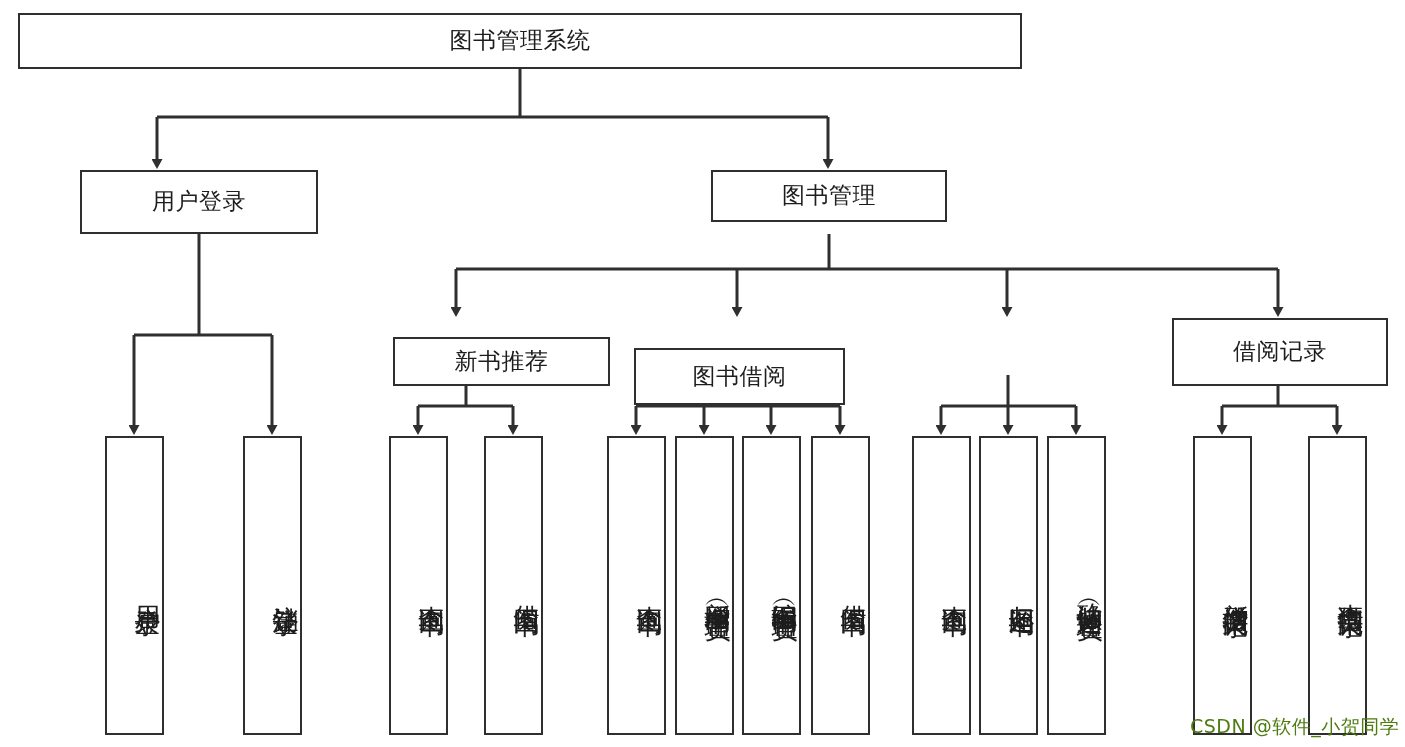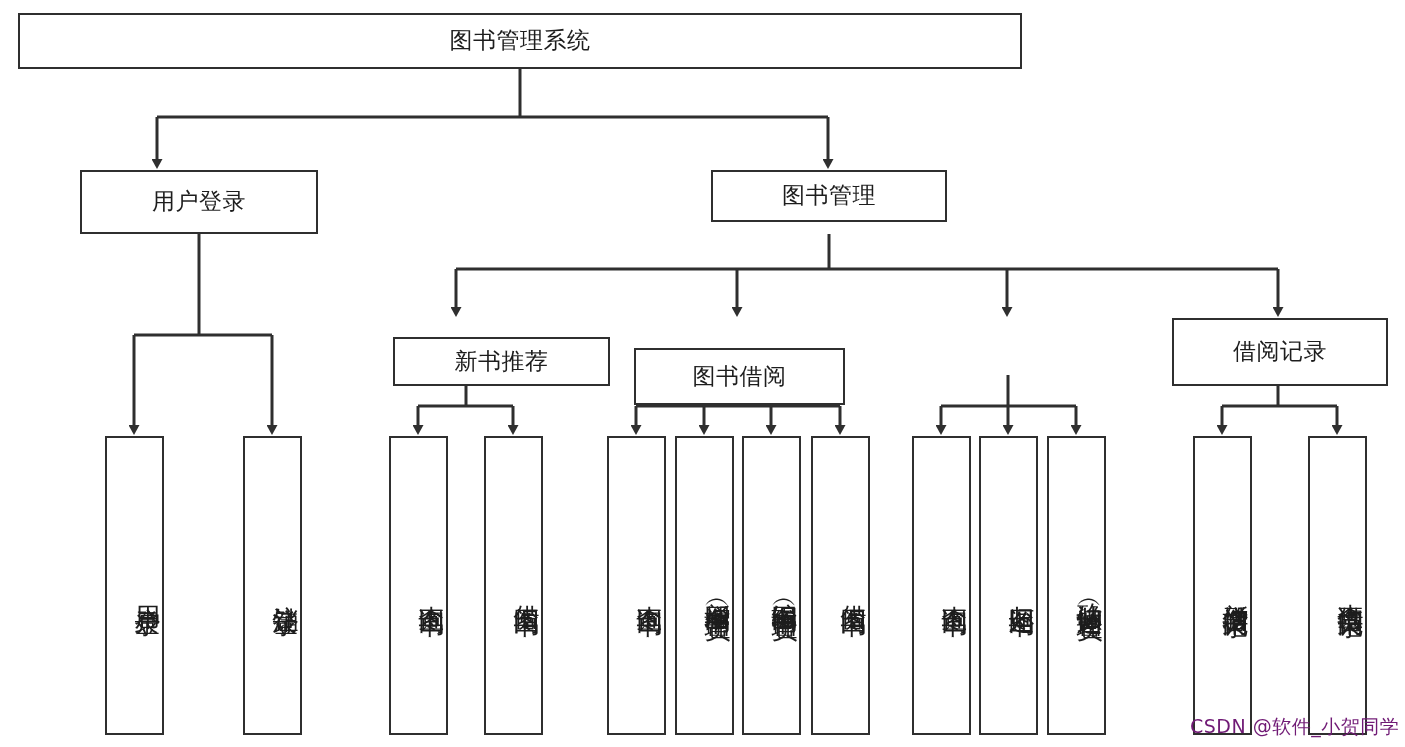--- a/index.html
+++ b/index.html
@@ -56,21 +56,21 @@
   .node-v.pad-top {
     padding-top: 10px;
   }
   .label {
     display: block;
     white-space: pre-wrap;
   }
   .watermark {
     position: absolute;
     font-size: 19px;
-    color: #701a75;
+    color: #4d7c0f;
     letter-spacing: 0.5px;
     white-space: nowrap;
     font-family: "DejaVu Sans", "Liberation Sans", sans-serif;
   }
 </style>
 </head>
 <body>
 
 <div id="canvas">
 

